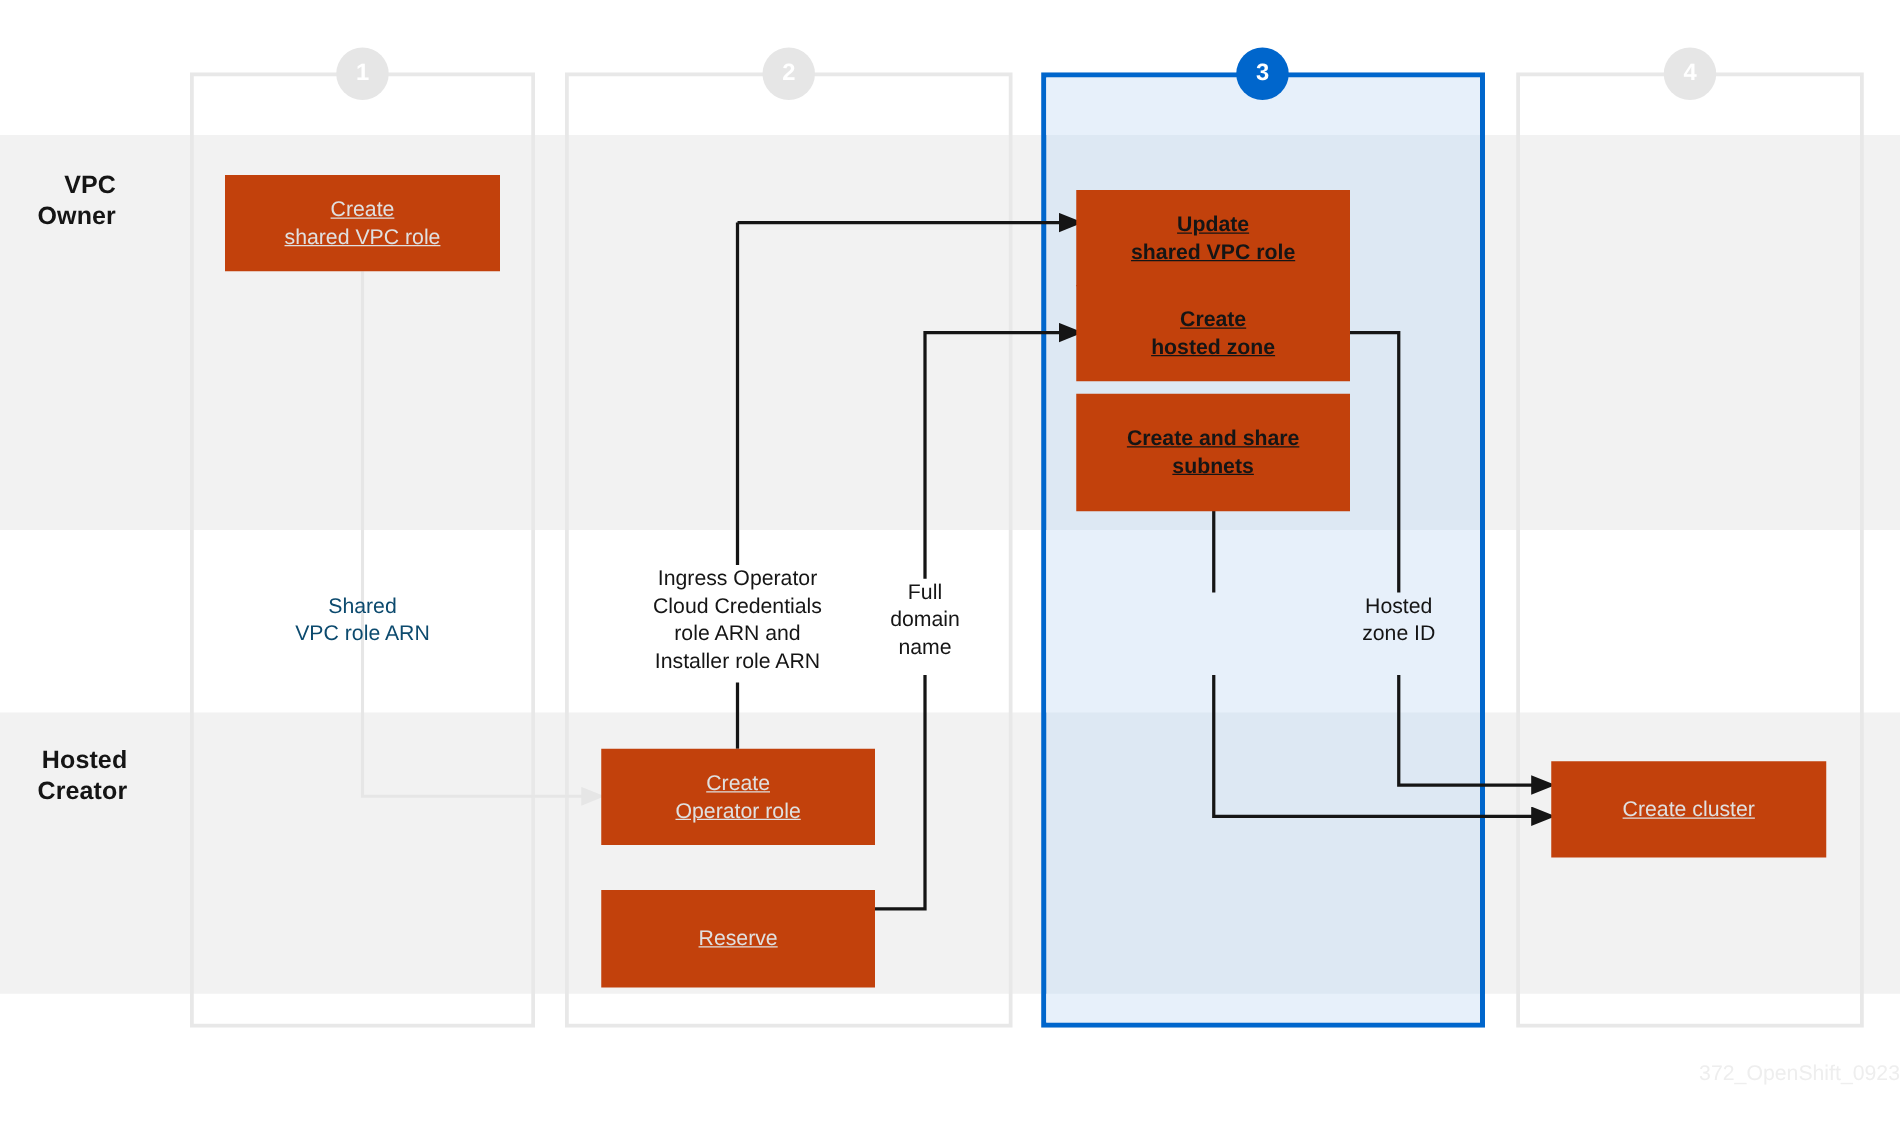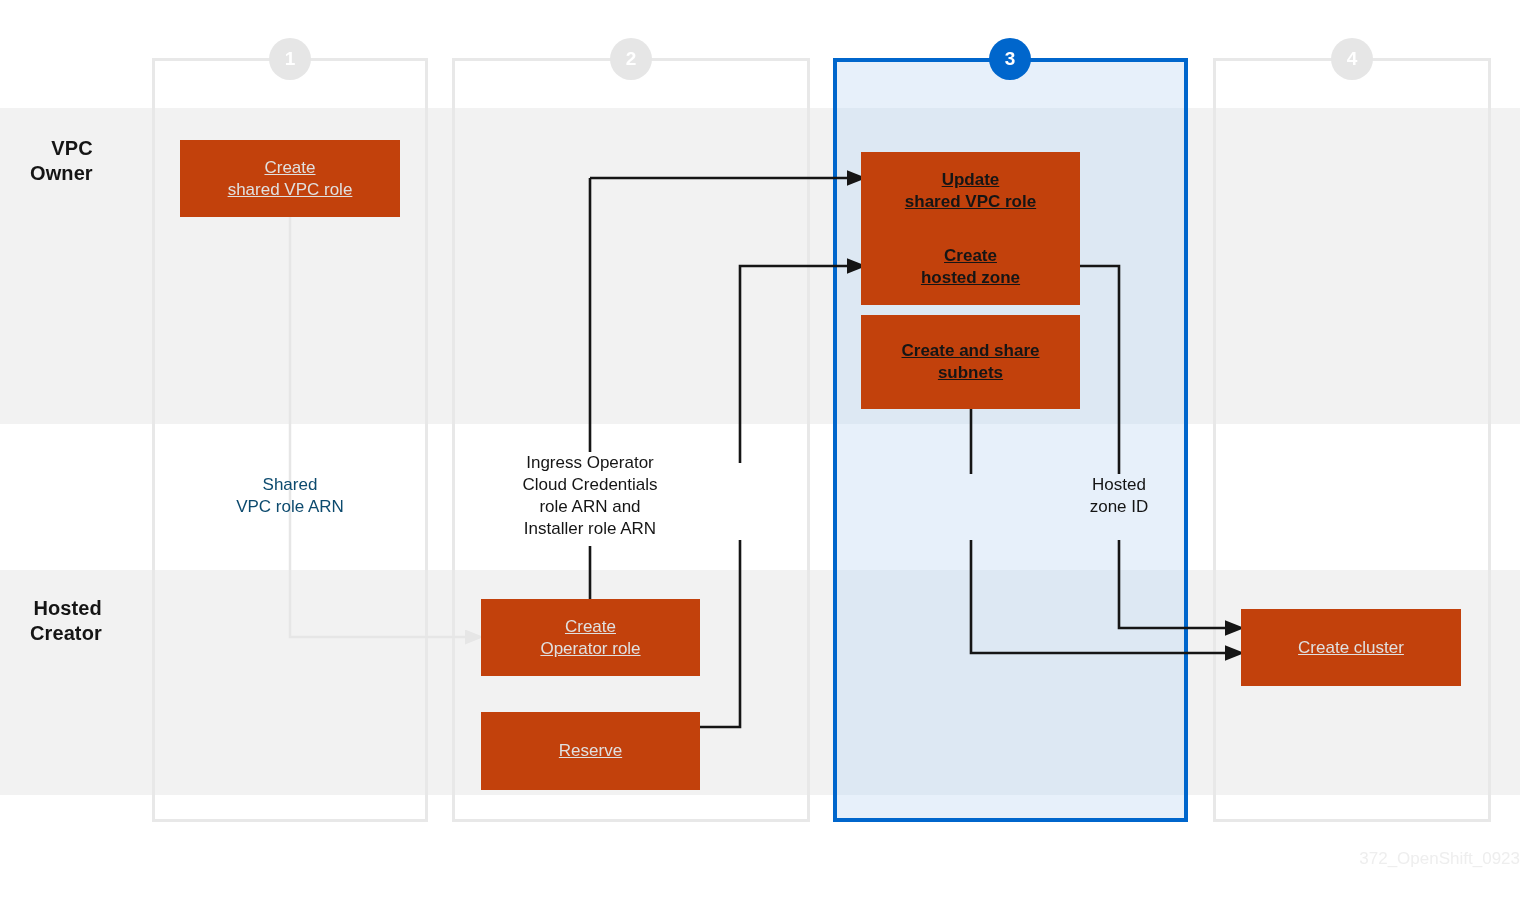--- a/index.html
+++ b/index.html
@@ -154,18 +154,21 @@
 subnets</div>
 
   <div class="task-box faded" id="task-create-cluster">Create cluster</div>
 
   <div class="edge-label faded" id="edge-label-shared-vpc-role-arn">Shared
 VPC role ARN</div>
   <div class="edge-label" id="edge-label-ingress-installer-arn">Ingress Operator
 Cloud Credentials
 role ARN and
 Installer role ARN</div>
+  <div class="edge-label" id="edge-label-full-domain-name">Full
+domain
+name</div>
   <div class="edge-label" id="edge-label-hosted-zone-id">Hosted
 zone ID</div>
 
   <div id="watermark">372_OpenShift_0923</div>
 
 </div>
 
 </body></html>

